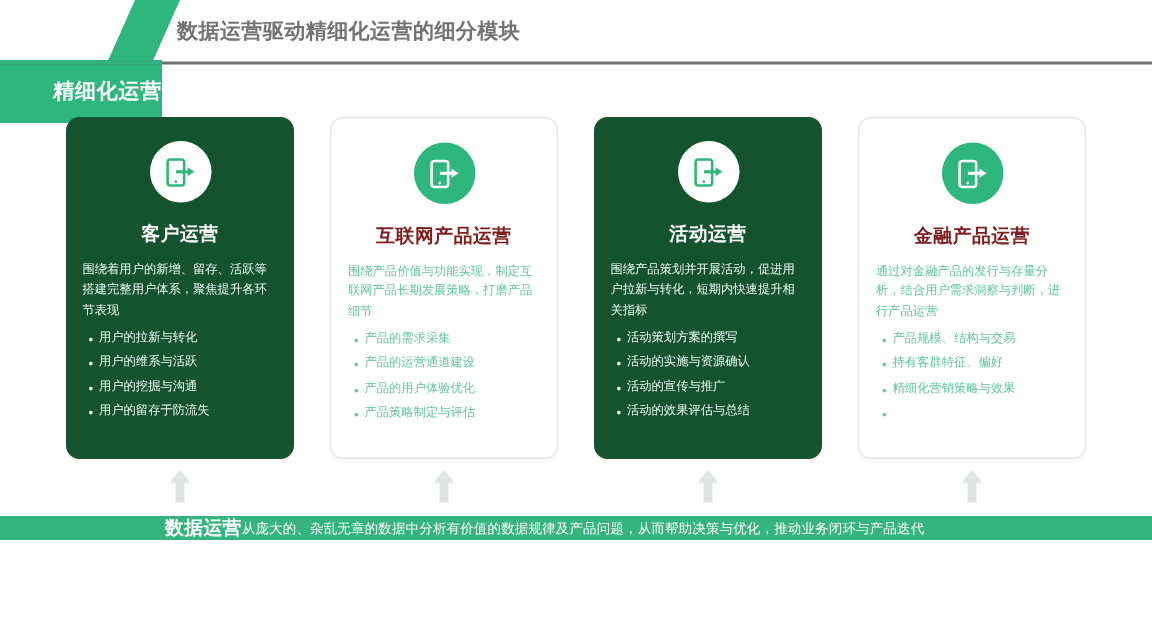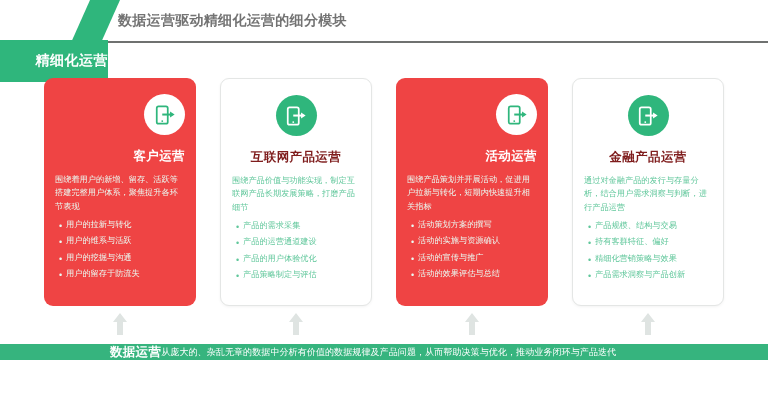--- a/index.html
+++ b/index.html
@@ -48,21 +48,21 @@
     position:absolute; left:0; top:78px; width:768px; height:230px;
     display:flex; justify-content:space-between;
     padding:0 44px;
   }
   .card {
     width:152px; height:228px;
     border-radius:9px;
     padding:16px 11px 10px 11px;
     display:flex; flex-direction:column; align-items:center;
   }
-  .card.green { background:#ef4444;align-items:flex-end; }
+  .card.green { background:#14532d; }
   .card.white {
     background:#ffffff;
     border:1px solid #e4e6e5;
     box-shadow:0 1px 3px rgba(0,0,0,.05);
   }
 
   .icon-circle {
     width:41px; height:41px; border-radius:50%;
     display:flex; align-items:center; justify-content:center;
     flex:0 0 auto;
@@ -249,21 +249,20 @@
         <li>
             <span class="dot">•</span>
             <span>持有客群特征、偏好</span>
           </li>
         <li>
             <span class="dot">•</span>
             <span>精细化营销策略与效果</span>
           </li>
         <li>
             <span class="dot">•</span>
-            <span>产品需求洞察与产品创新</span>
           </li>
       </ul>
     </div>
   </div>
 
   <div class="arrows">
     <div class="arrow-slot">
       <svg width="16" height="24" viewBox="0 0 16 24">
         <path d="M8 1 L15 10 L11 10 L11 23 L5 23 L5 10 L1 10 Z" fill="#dfe4e2"></path>
       </svg>

